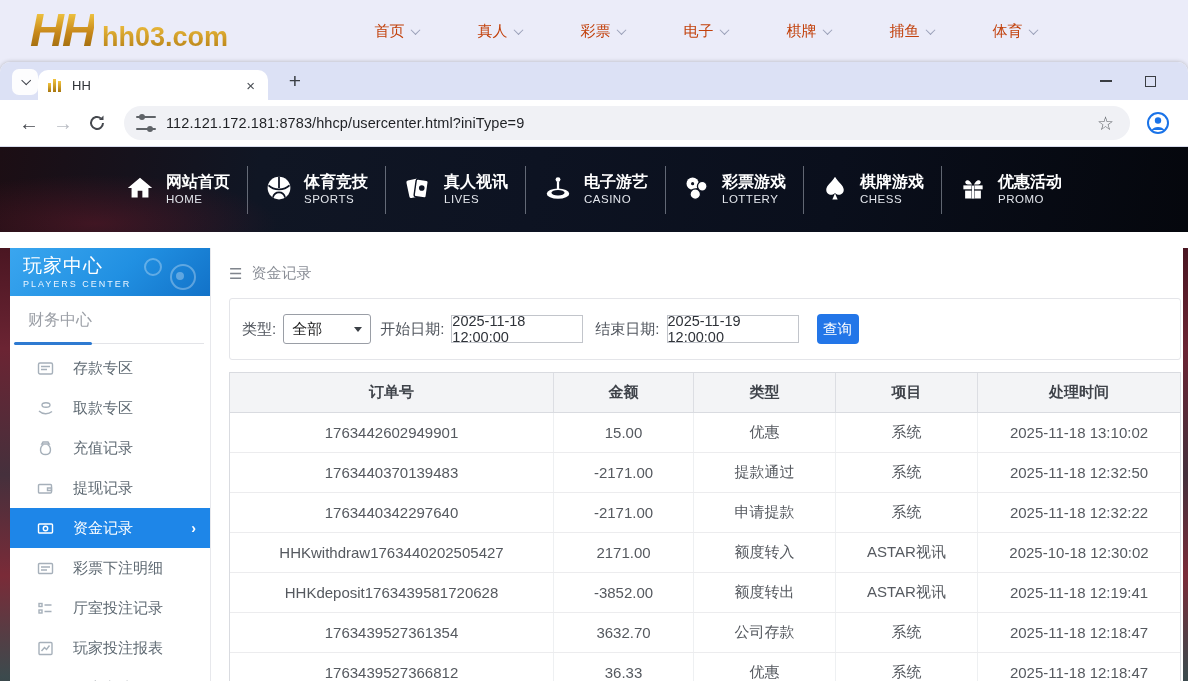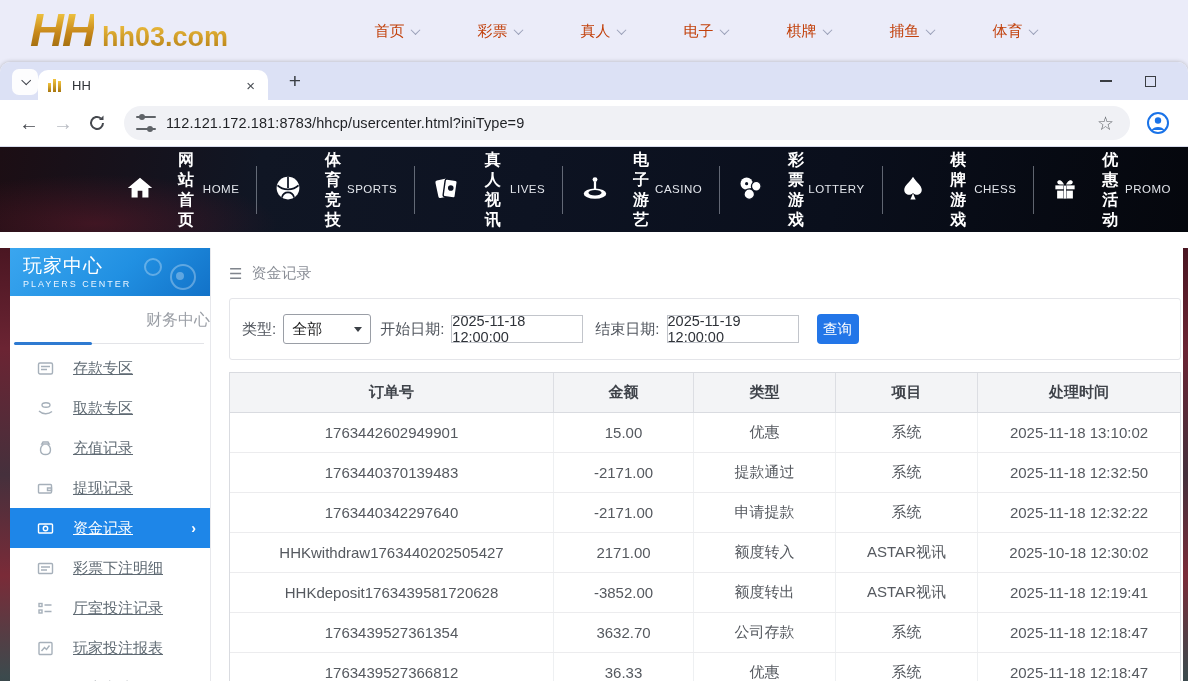--- a/index.html
+++ b/index.html
@@ -52,45 +52,45 @@
   .url-text { flex:1; font-size:14.5px; color:#1f2125; letter-spacing:.1px; }
   .star-icon { font-size:19px; color:#5f6368; padding:0 8px; cursor:pointer; }
   .profile-btn { width:40px; height:40px; display:flex; align-items:center; justify-content:center; cursor:pointer; }
 
   
   .site-nav { position:relative; height:85px; display:flex; align-items:center; padding-left:108px;
     background:linear-gradient(100deg,#1c0e14 0%,#101624 22%,#0d1322 45%,#0a0f1c 70%,#05070d 100%); }
   .site-nav::after{ content:""; position:absolute; inset:0; background:radial-gradient(260px 70px at 8% 90%, rgba(140,30,50,.35), transparent 70%); pointer-events:none; }
   .nav-item { display:flex; align-items:center; gap:11px; padding:0 17px; height:60px; cursor:pointer; position:relative; z-index:1; }
   .nav-divider { width:1px; height:48px; background:rgba(205,210,222,.45); }
-  .nav-txt { display:flex; flex-direction:row; align-items:center; line-height:1.25;margin-left:12px; }
+  .nav-txt { display:flex; flex-direction:column; line-height:1.25; }
   .nav-zh { font-size:16px; font-weight:bold; color:#ffffff; }
   .nav-en { font-size:11.5px; color:#e3e6ec; letter-spacing:.5px; }
 
   
   .page-body { position:relative; height:504px;
     background:linear-gradient(180deg,#4a1622 0%,#6b2433 20%,#45303c 45%,#7a2b38 65%,#3c4a4d 85%,#27333a 100%);margin-top:16px; }
   .sidebar { position:absolute; left:10px; top:0; width:200px; height:449px; background:#fff; }
   .sidebar-header { position:relative; height:48px; background:linear-gradient(135deg,#3aa6ef 0%,#2190e2 55%,#1272c8 100%); padding:5px 0 0 13px; overflow:hidden; }
   .sidebar-title { font-size:19px; color:#fff; letter-spacing:1px; }
   .sidebar-sub { font-size:9px; color:#eaf4ff; letter-spacing:2px; }
   .pad-deco { position:absolute; right:12px; top:6px; width:60px; height:40px; opacity:.3; }
   .pad-deco b { position:absolute; border:2px solid #fff; border-radius:50%; }
   .pad-deco b:nth-child(1){ width:18px; height:18px; left:6px; top:4px; }
   .pad-deco b:nth-child(2){ width:26px; height:26px; right:2px; top:10px; }
   .pad-deco b:nth-child(3){ width:8px; height:8px; right:14px; top:18px; background:#fff; }
-  .fin-section { position:relative; height:52px; padding:14px 0 0 18px;text-align:right; }
+  .fin-section { position:relative; height:52px; padding:14px 0 0 18px; }
   .fin-label { font-size:16px; color:#9b9fa6; }
   .fin-line { position:absolute; left:10px; right:6px; bottom:4px; height:1px; background:#e3e4e8; }
   .fin-line-blue { position:absolute; left:4px; bottom:3px; width:78px; height:3px; background:#2e7ad1; border-radius:2px; }
   .menu { position:absolute; left:0; top:100px; width:200px; }
   .menu-item { display:flex; align-items:center; height:40px; padding-left:27px; cursor:pointer; color:#5f6a73; }
   .menu-item .mi-icon { width:17px; height:17px; margin-right:19px; display:flex; align-items:center; justify-content:center; }
   .menu-item .mi-icon svg { stroke:#a6b0ba; }
-  .menu-item span.ml { font-size:15px;text-decoration:underline; }
+  .menu-item span.ml { font-size:15px; }
   .menu-item.selected { background:#1e86e8; color:#fff; }
   .menu-item.selected .mi-icon svg { stroke:#fff; }
   .menu-arrow { margin-left:auto; margin-right:14px; font-size:14px; color:#fff; font-weight:bold; }
 
   .content { position:absolute; left:210px; top:0; width:973px; height:449px; background:#fff; border-left:1px solid #e7e8ec; padding:16px 0 0 18px; }
   .breadcrumb { display:flex; align-items:center; gap:9px; color:#8a8e96; }
   .hamburger-icon { font-size:15px; color:#80858d; cursor:pointer; }
   .breadcrumb-label { font-size:15px; }
 
   .filter-box { margin-top:15px; width:952px; height:62px; border:1px solid #e4e5e9; border-radius:3px; background:#fff; display:flex; align-items:center; padding-left:12px; }
@@ -118,25 +118,25 @@
     <div class="logo">
       <span class="logo-hh">HH</span>
       <span class="logo-domain">hh03.com</span>
     </div>
     <div class="top-nav">
       <div class="top-nav-item">
           <span class="lbl">首页</span>
           <span class="chev"></span>
         </div>
       <div class="top-nav-item">
+          <span class="lbl">真人</span>
+          <span class="chev"></span>
+        </div>
+      <div class="top-nav-item">
           <span class="lbl">彩票</span>
-          <span class="chev"></span>
-        </div>
-      <div class="top-nav-item">
-          <span class="lbl">真人</span>
           <span class="chev"></span>
         </div>
       <div class="top-nav-item">
           <span class="lbl">电子</span>
           <span class="chev"></span>
         </div>
       <div class="top-nav-item">
           <span class="lbl">棋牌</span>
           <span class="chev"></span>
         </div>

